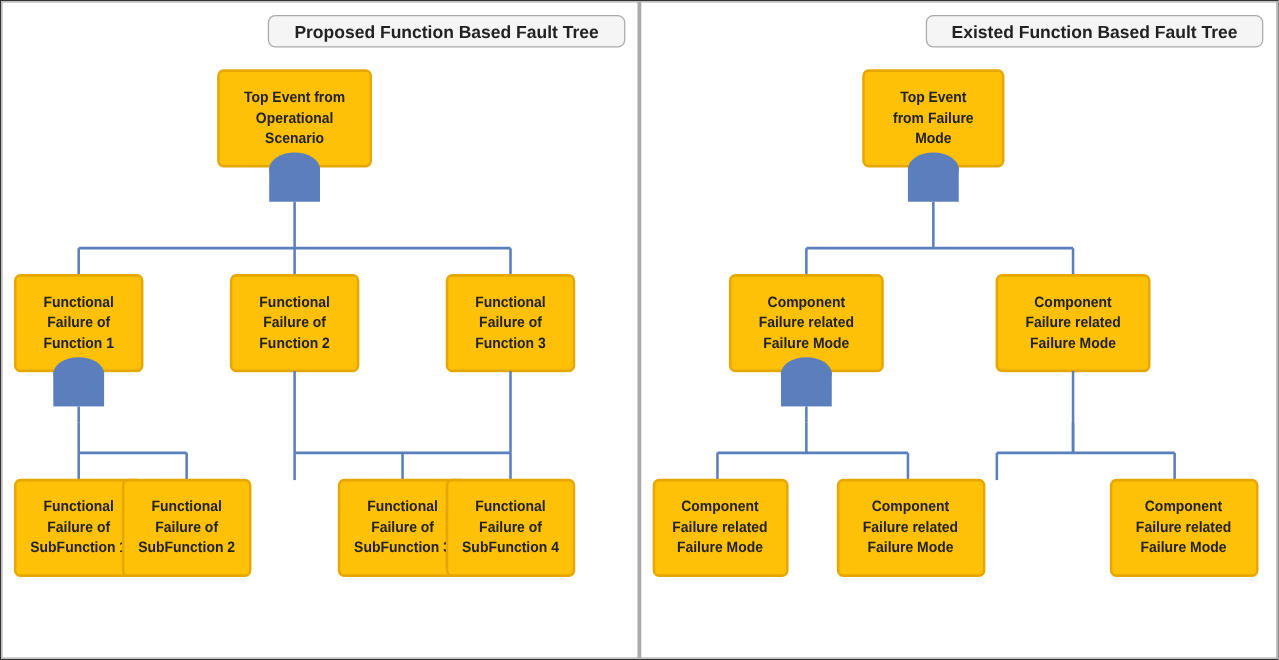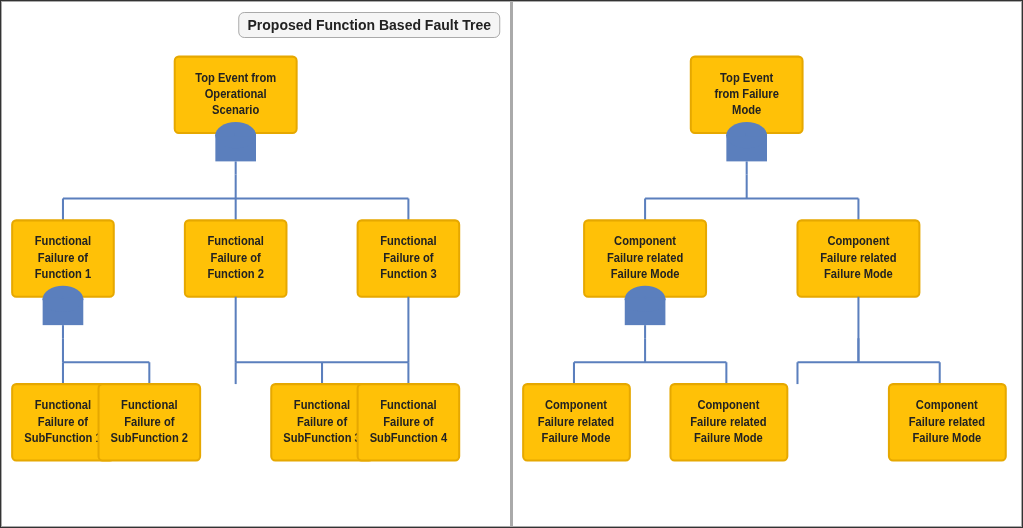--- a/index.html
+++ b/index.html
@@ -24,21 +24,21 @@
       position: relative;
       padding: 10px;
       border: 1px solid #aaa;
       background: #fff;
     }
 
     .panel-title {
       text-align: center;
       border: 1px solid #aaa;
       border-radius: 6px;
-      padding: 4px 8px;
+      padding: 4px 20px;
       margin: 0 auto 10px auto;
       display: inline-block;
       font-size: 14px;
       font-weight: bold;
       color: #222;
       background: #f5f5f5;
       position: relative;
       left: 50%;
       transform: translateX(-50%);
     }
@@ -145,20 +145,23 @@
       <text x="315" y="403" text-anchor="middle" font-size="11" font-weight="bold" fill="#222">SubFunction 3</text>
 
       <rect x="350" y="350" width="100" height="70" rx="4" fill="#FFC107" stroke="#e6a800" stroke-width="2"></rect>
       <text x="400" y="373" text-anchor="middle" font-size="11" font-weight="bold" fill="#222">Functional</text>
       <text x="400" y="388" text-anchor="middle" font-size="11" font-weight="bold" fill="#222">Failure of</text>
       <text x="400" y="403" text-anchor="middle" font-size="11" font-weight="bold" fill="#222">SubFunction 4</text>
     </svg>
   </div>
 
   <div class="panel" style="position:relative;">
+    <div class="panel-header">
+      <span class="panel-title">Existed Function Based Fault Tree</span>
+    </div>
 
     <svg class="tree-svg" viewBox="0 0 500 480" preserveAspectRatio="none">
 
       <rect x="175" y="50" width="110" height="70" rx="4" fill="#FFC107" stroke="#e6a800" stroke-width="2"></rect>
       <text x="230" y="73" text-anchor="middle" font-size="11" font-weight="bold" fill="#222">Top Event</text>
       <text x="230" y="88" text-anchor="middle" font-size="11" font-weight="bold" fill="#222">from Failure</text>
       <text x="230" y="103" text-anchor="middle" font-size="11" font-weight="bold" fill="#222">Mode</text>
 
       <rect x="210" y="122" width="40" height="24" rx="0" fill="#5b7fbd"></rect>
       <ellipse cx="230" cy="122" rx="20" ry="12" fill="#5b7fbd"></ellipse>

